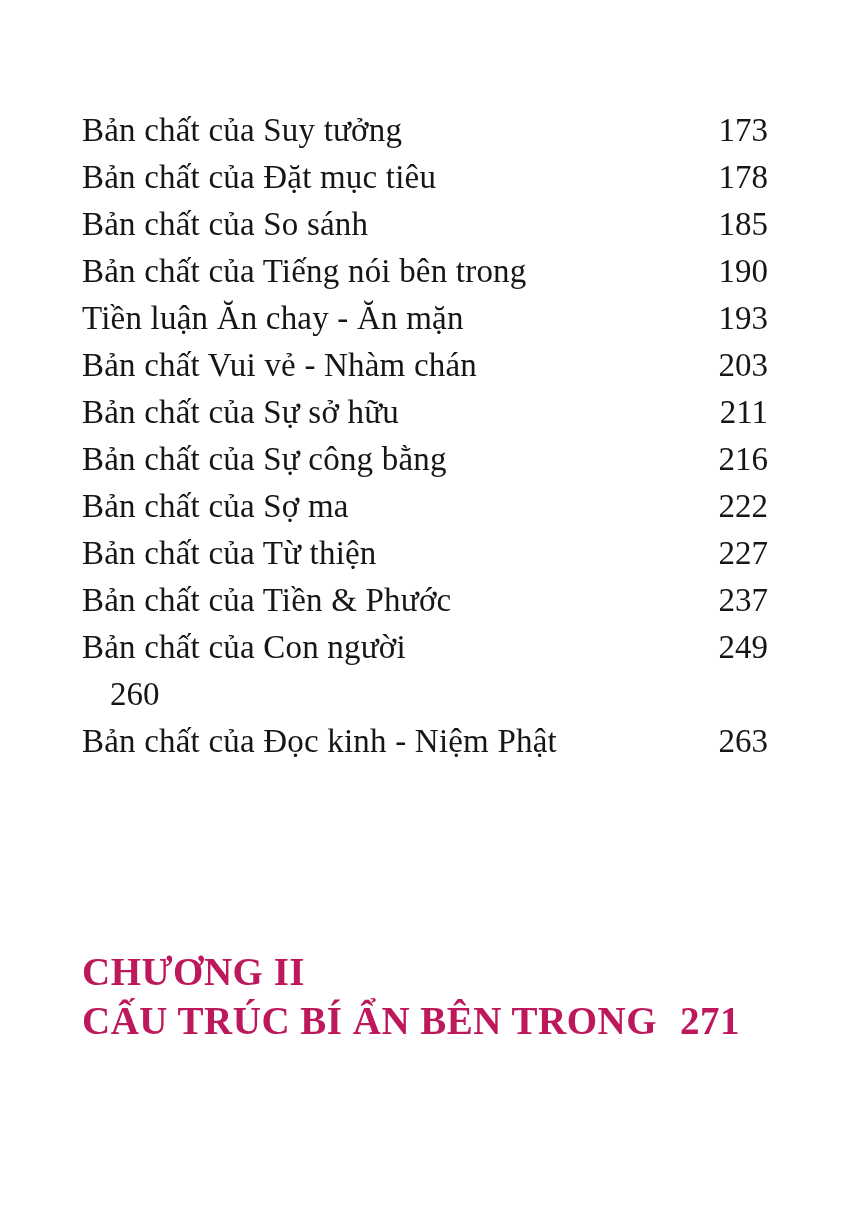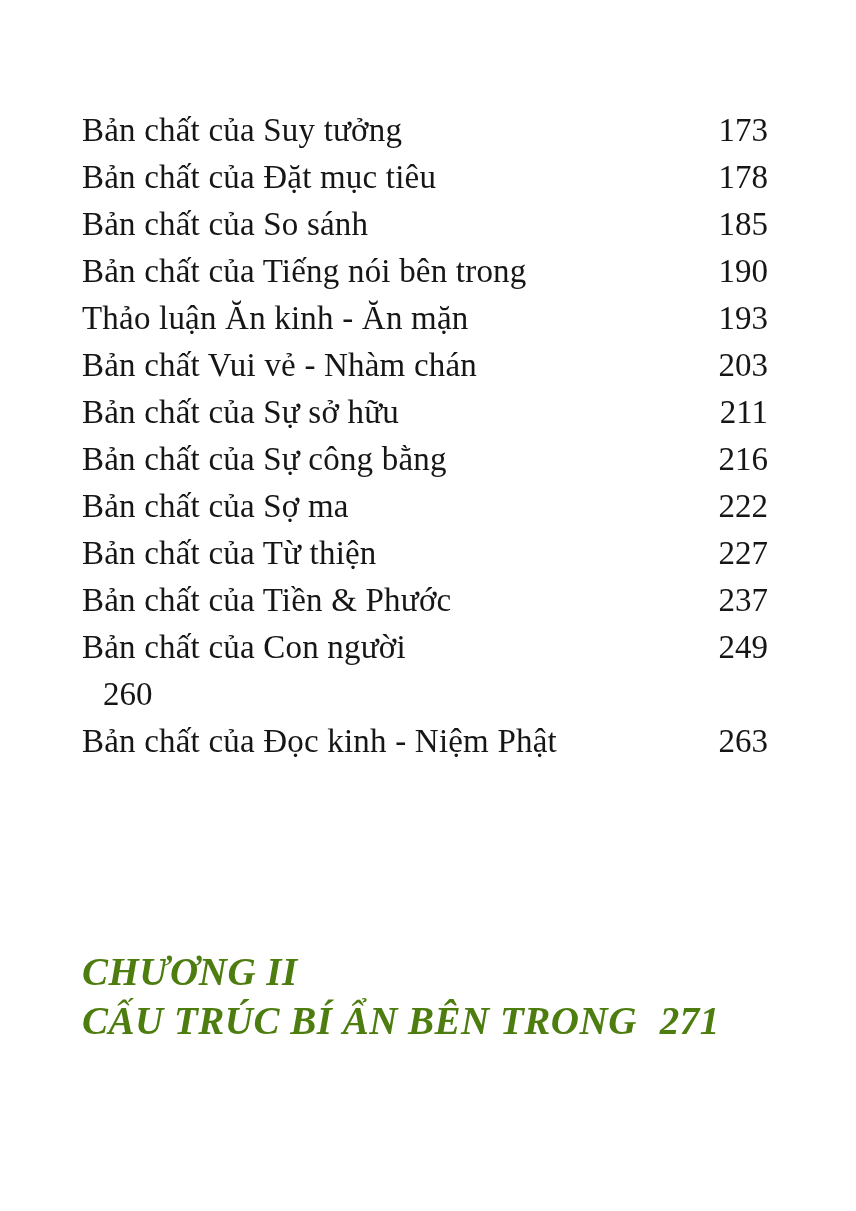--- a/index.html
+++ b/index.html
@@ -29,34 +29,33 @@
     align-items: baseline;
     height: 47px;
     line-height: 47px;
     font-size: 33px;
     white-space: nowrap;
   }
   .toc-title {
     letter-spacing: 0.2px;
   }
   .toc-page {
-    margin-left: 21px;
+    margin-left: 28px;
     text-align: right;
   }
   .chapter {
     position: absolute;
     left: 82px;
     top: 947px;
     font-weight: 700;
     font-size: 39px;
     line-height: 49px;
     letter-spacing: 0.5px;
     white-space: nowrap;
-    color: #4d7c0f;
-    font-style: italic;
+    color: #be185d;
   }
   .chapter-page {
     margin-left: 23px;
   }
 </style>
 </head>
 <body>
 
 <div class="page">
 
@@ -71,21 +70,21 @@
     </div>
     <div class="toc-row">
       <span class="toc-title">Bản chất của So sánh</span>
       <span class="toc-page">185</span>
     </div>
     <div class="toc-row">
       <span class="toc-title">Bản chất của Tiếng nói bên trong</span>
       <span class="toc-page">190</span>
     </div>
     <div class="toc-row">
-      <span class="toc-title">Thảo luận Ăn kinh - Ăn mặn</span>
+      <span class="toc-title">Tiền luận Ăn chay - Ăn mặn</span>
       <span class="toc-page">193</span>
     </div>
     <div class="toc-row">
       <span class="toc-title">Bản chất Vui vẻ - Nhàm chán</span>
       <span class="toc-page">203</span>
     </div>
     <div class="toc-row">
       <span class="toc-title">Bản chất của Sự sở hữu</span>
       <span class="toc-page">211</span>
     </div>

